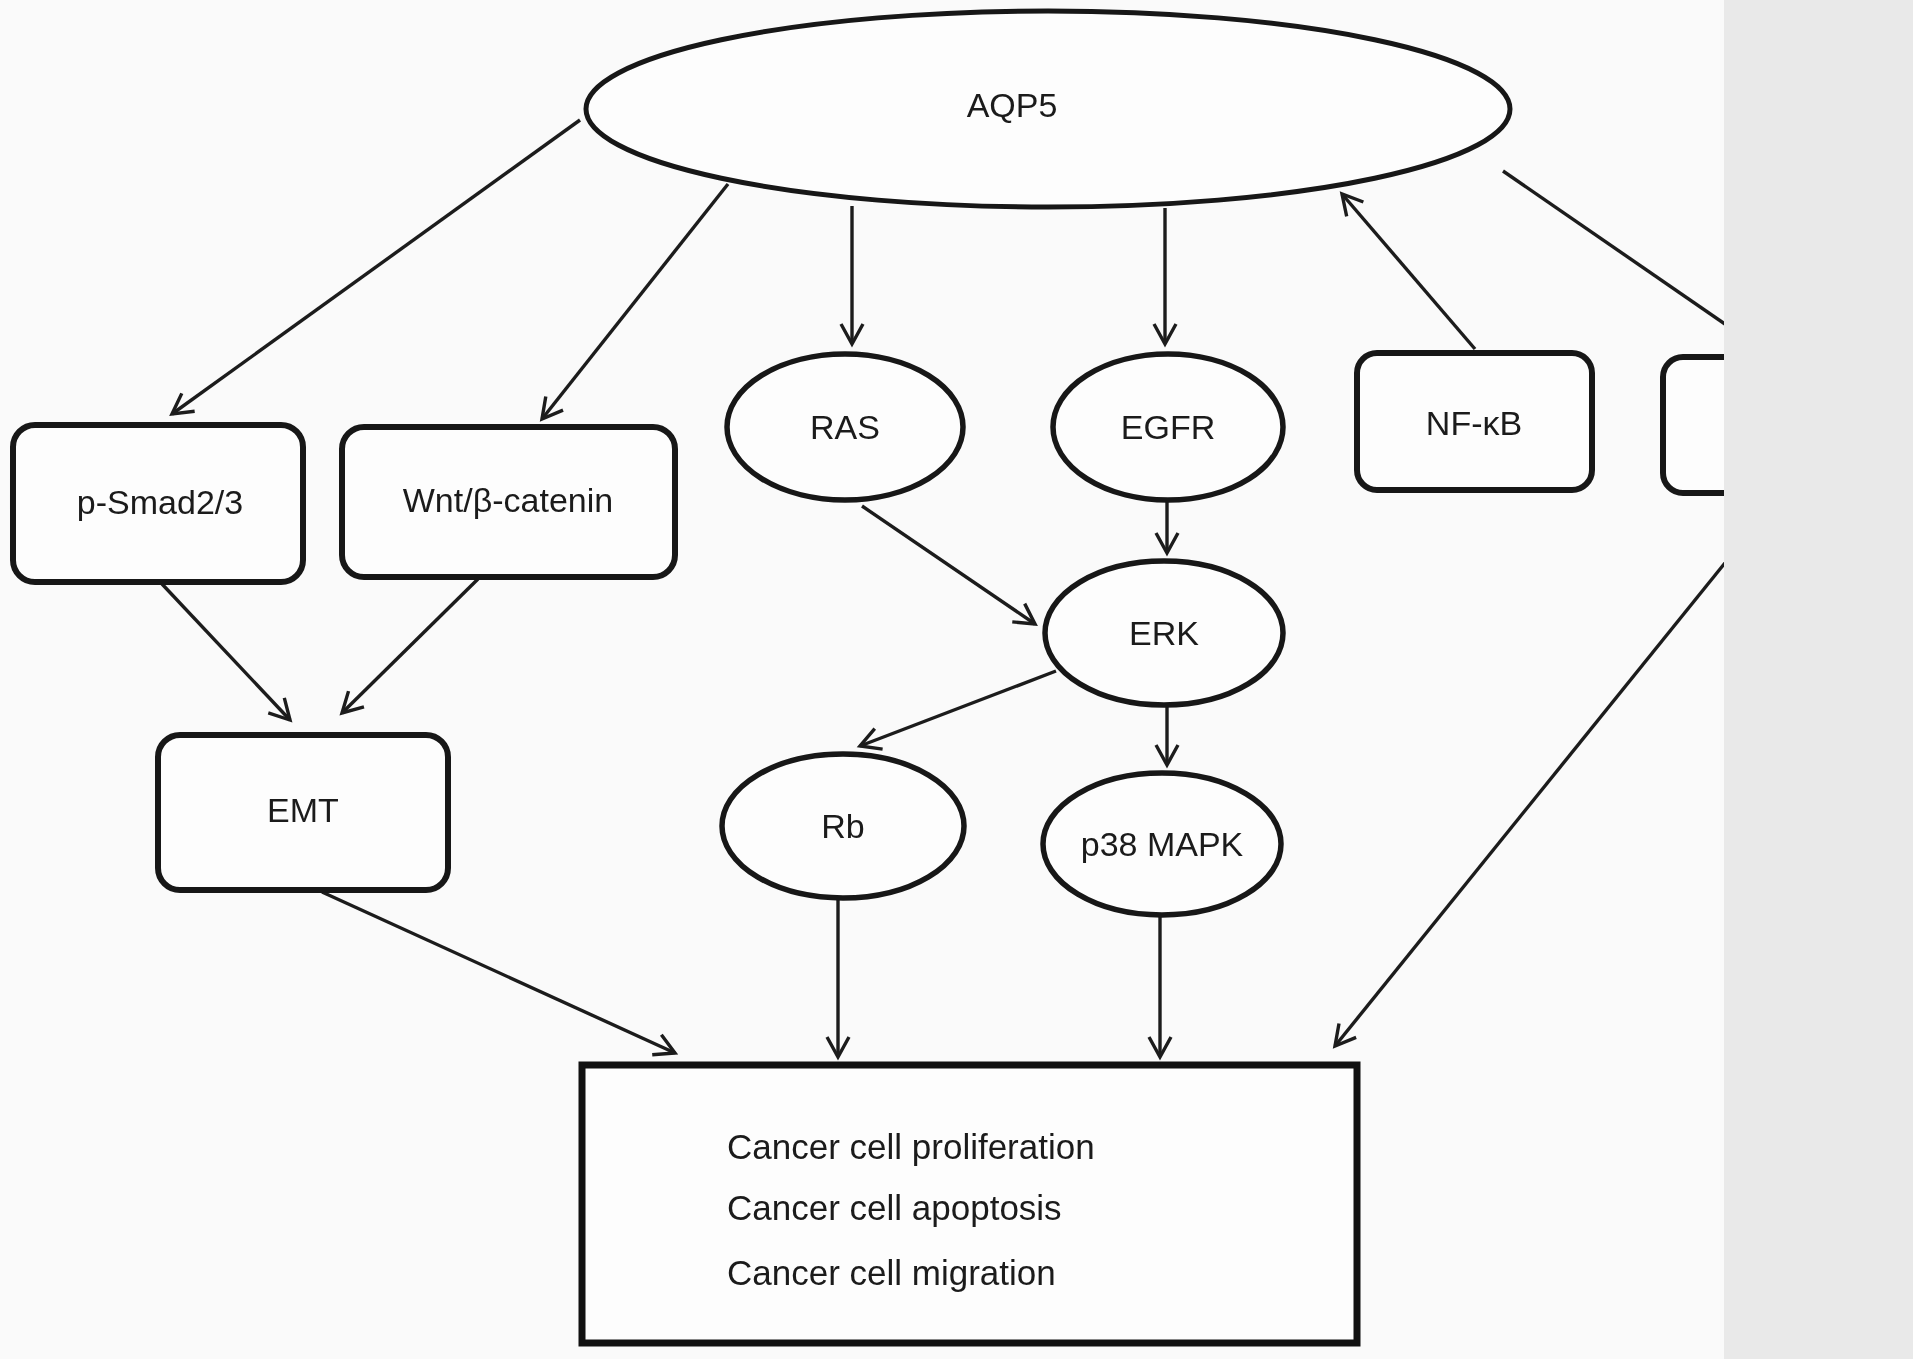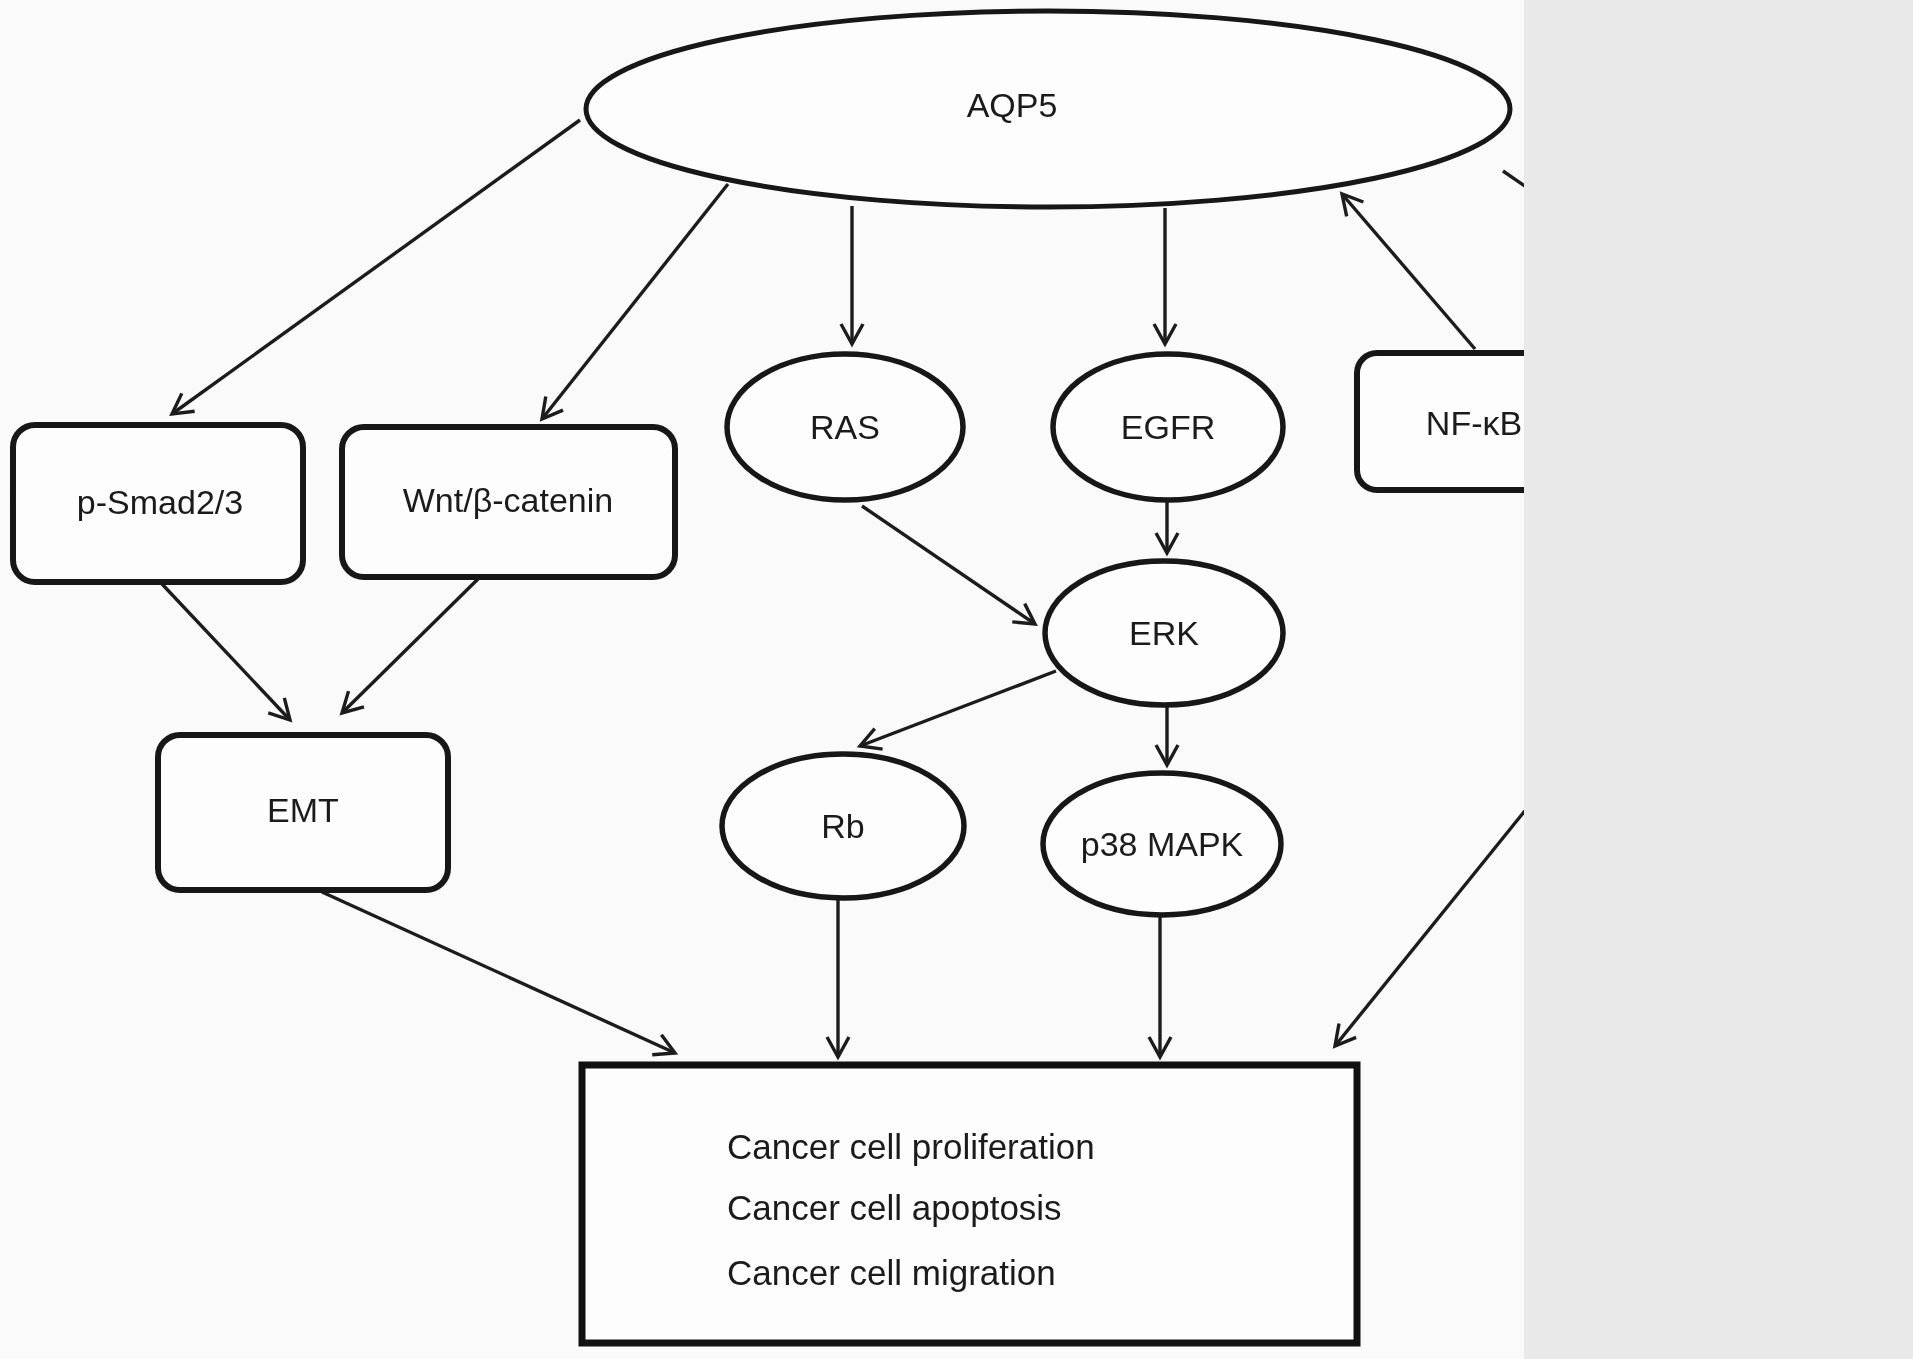--- a/index.html
+++ b/index.html
@@ -3,21 +3,21 @@
 <meta charset="utf-8">
 <style>
   html,body{
     margin:0;
     padding:0;
     background:#e9e9e9;
     font-family:"Liberation Sans", sans-serif;
   }
   .stage{
     position:relative;
-    width:1524px;
+    width:1724px;
     height:1359px;
     background:#fafafa;
     overflow:hidden;
   }
   svg{display:block}
   .node-shape{
     fill:#fdfdfd;
     stroke:#171717;
   }
   .ellipse-node{stroke-width:5.5px;}

